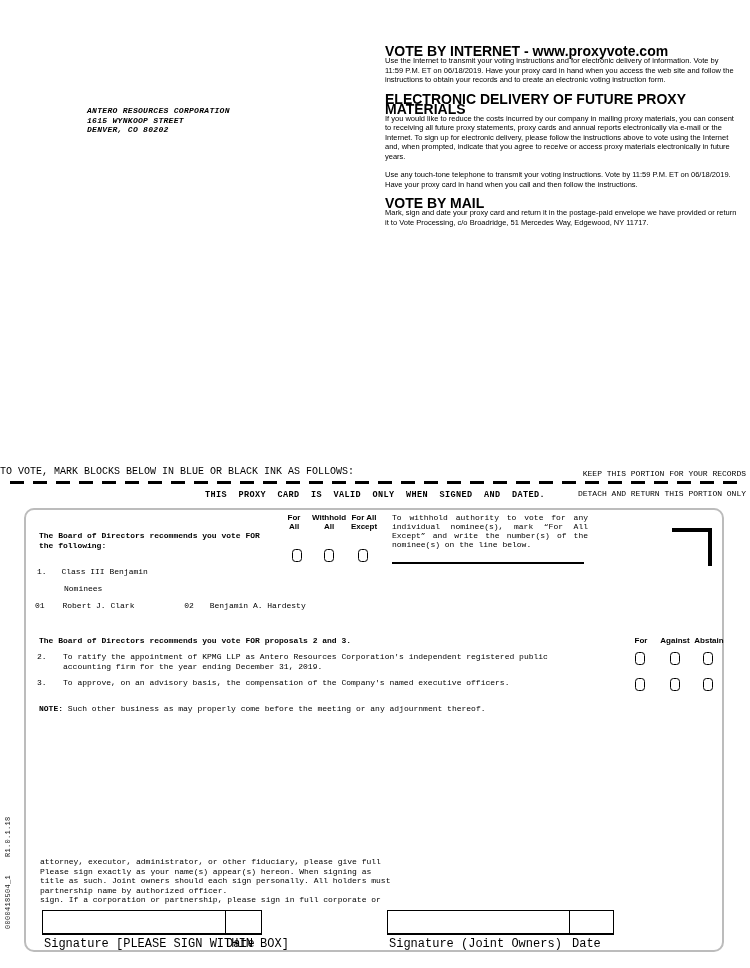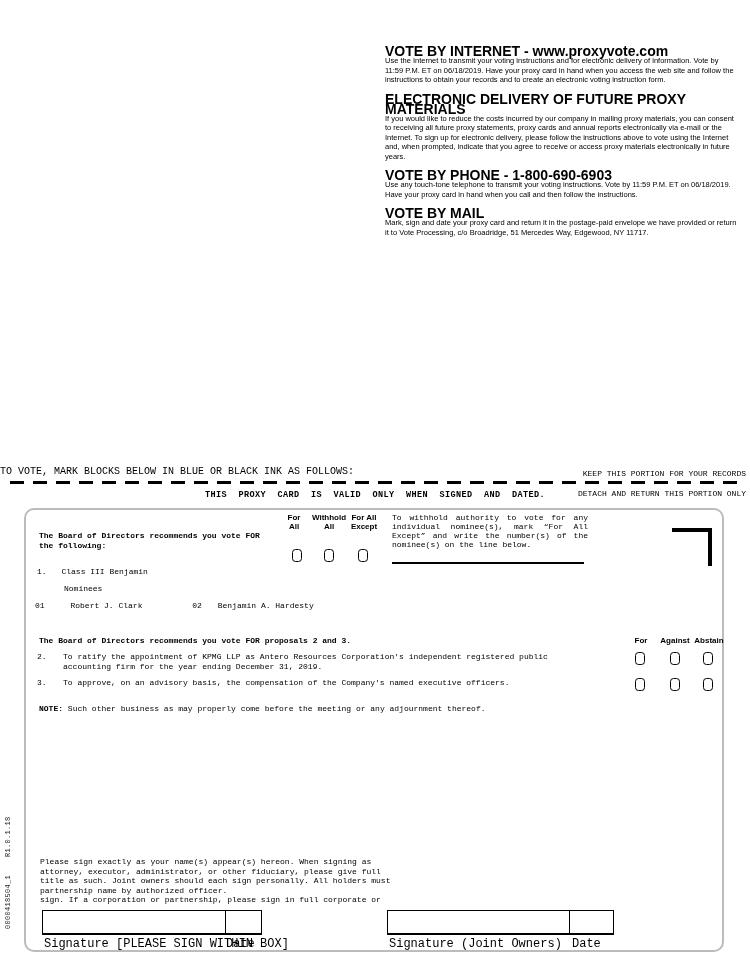--- a/index.html
+++ b/index.html
@@ -62,32 +62,36 @@
     border-top:4px solid #000; border-right:4px solid #000; }
   .sig-box { position:absolute; height:25px; border:1.3px solid #000; border-bottom:2.6px solid #000; background:#fff; }
   .sig-divider { position:absolute; top:0; bottom:0; border-left:1.3px solid #000; }
   .sig-label { position:absolute; font-size:12px; }
 </style>
 </head>
 <body>
 
 <div class="page">
 
+  <div class="address">
+    <div>ANTERO RESOURCES CORPORATION</div>
+    <div>1615 WYNKOOP STREET</div>
+    <div>DENVER, CO 80202</div>
+  </div>
 
   <div class="vote-instructions">
     <div class="vi-section">
       <div class="vi-heading">VOTE BY INTERNET - www.proxyvote.com</div>
       <div class="vi-body">Use the Internet to transmit your voting instructions and for electronic delivery of information. Vote by 11:59 P.M. ET on 06/18/2019. Have your proxy card in hand when you access the web site and follow the instructions to obtain your records and to create an electronic voting instruction form.</div>
     </div>
     <div class="vi-section">
       <div class="vi-heading">ELECTRONIC DELIVERY OF FUTURE PROXY MATERIALS</div>
       <div class="vi-body">If you would like to reduce the costs incurred by our company in mailing proxy materials, you can consent to receiving all future proxy statements, proxy cards and annual reports electronically via e-mail or the Internet. To sign up for electronic delivery, please follow the instructions above to vote using the Internet and, when prompted, indicate that you agree to receive or access proxy materials electronically in future years.</div>
     </div>
     <div class="vi-section">
-      <div class="vi-heading">VOTE BY PHONE - 1-800-690-6903</div>
       <div class="vi-body">Use any touch-tone telephone to transmit your voting instructions. Vote by 11:59 P.M. ET on 06/18/2019. Have your proxy card in hand when you call and then follow the instructions.</div>
     </div>
     <div class="vi-section">
       <div class="vi-heading">VOTE BY MAIL</div>
       <div class="vi-body">Mark, sign and date your proxy card and return it in the postage-paid envelope we have provided or return it to Vote Processing, c/o Broadridge, 51 Mercedes Way, Edgewood, NY 11717.</div>
     </div>
   </div>
 
   <div class="mark-instruction">TO VOTE, MARK BLOCKS BELOW IN BLUE OR BLACK INK AS FOLLOWS:</div>
   <div class="keep-portion">KEEP THIS PORTION FOR YOUR RECORDS</div>
@@ -130,21 +134,21 @@
     <div class="except-line"></div>
     <div class="corner-mark"></div>
 
     <div class="abs" style="left:11px; top:57px;">
       <span>1.</span>
       <span style="margin-left:10px;">Class III Benjamin</span>
     </div>
     <div class="abs" style="left:38px; top:74px;">Nominees</div>
     <div class="abs" style="left:9px; top:91px;">
       <span>01</span>
-      <span style="margin-left:21px;">Robert J. Clark</span>
+      <span style="margin-left:13px;">Robert J. Clark</span>
       <span style="margin-left:45px;">02</span>
       <span style="margin-left:11px;">Benjamin A. Hardesty</span>
     </div>
 
     <div class="abs bold" style="left:13px; top:126px;">The Board of Directors recommends you vote FOR proposals 2 and 3.</div>
 
     <div class="col-head" style="left:600px; top:126px; width:30px;">For</div>
     <div class="col-head" style="left:630px; top:126px; width:38px;">Against</div>
     <div class="col-head" style="left:664px; top:126px; width:38px;">Abstain</div>
 
@@ -168,22 +172,22 @@
     <span class="checkbox" style="left:609px; top:168px;"></span>
     <span class="checkbox" style="left:644px; top:168px;"></span>
     <span class="checkbox" style="left:677px; top:168px;"></span>
 
     <div class="abs" style="left:13px; top:194px;">
       <span class="bold">NOTE:</span>
       <span>Such other business as may properly come before the meeting or any adjournment thereof.</span>
     </div>
 
     <div class="abs" style="left:14px; top:347px;">
+      <div>attorney, executor, administrator, or other fiduciary, please give full</div>
       <div>Please sign exactly as your name(s) appear(s) hereon. When signing as</div>
-      <div>attorney, executor, administrator, or other fiduciary, please give full</div>
       <div>title as such. Joint owners should each sign personally. All holders must</div>
       <div>partnership name by authorized officer.</div>
       <div>sign. If a corporation or partnership, please sign in full corporate or</div>
     </div>
 
     <div class="sig-box" style="left:16px; top:400px; width:220px;">
       <div class="sig-divider" style="left:182px;"></div>
     </div>
     <div class="sig-box" style="left:361px; top:400px; width:227px;">
       <div class="sig-divider" style="left:181px;"></div>

